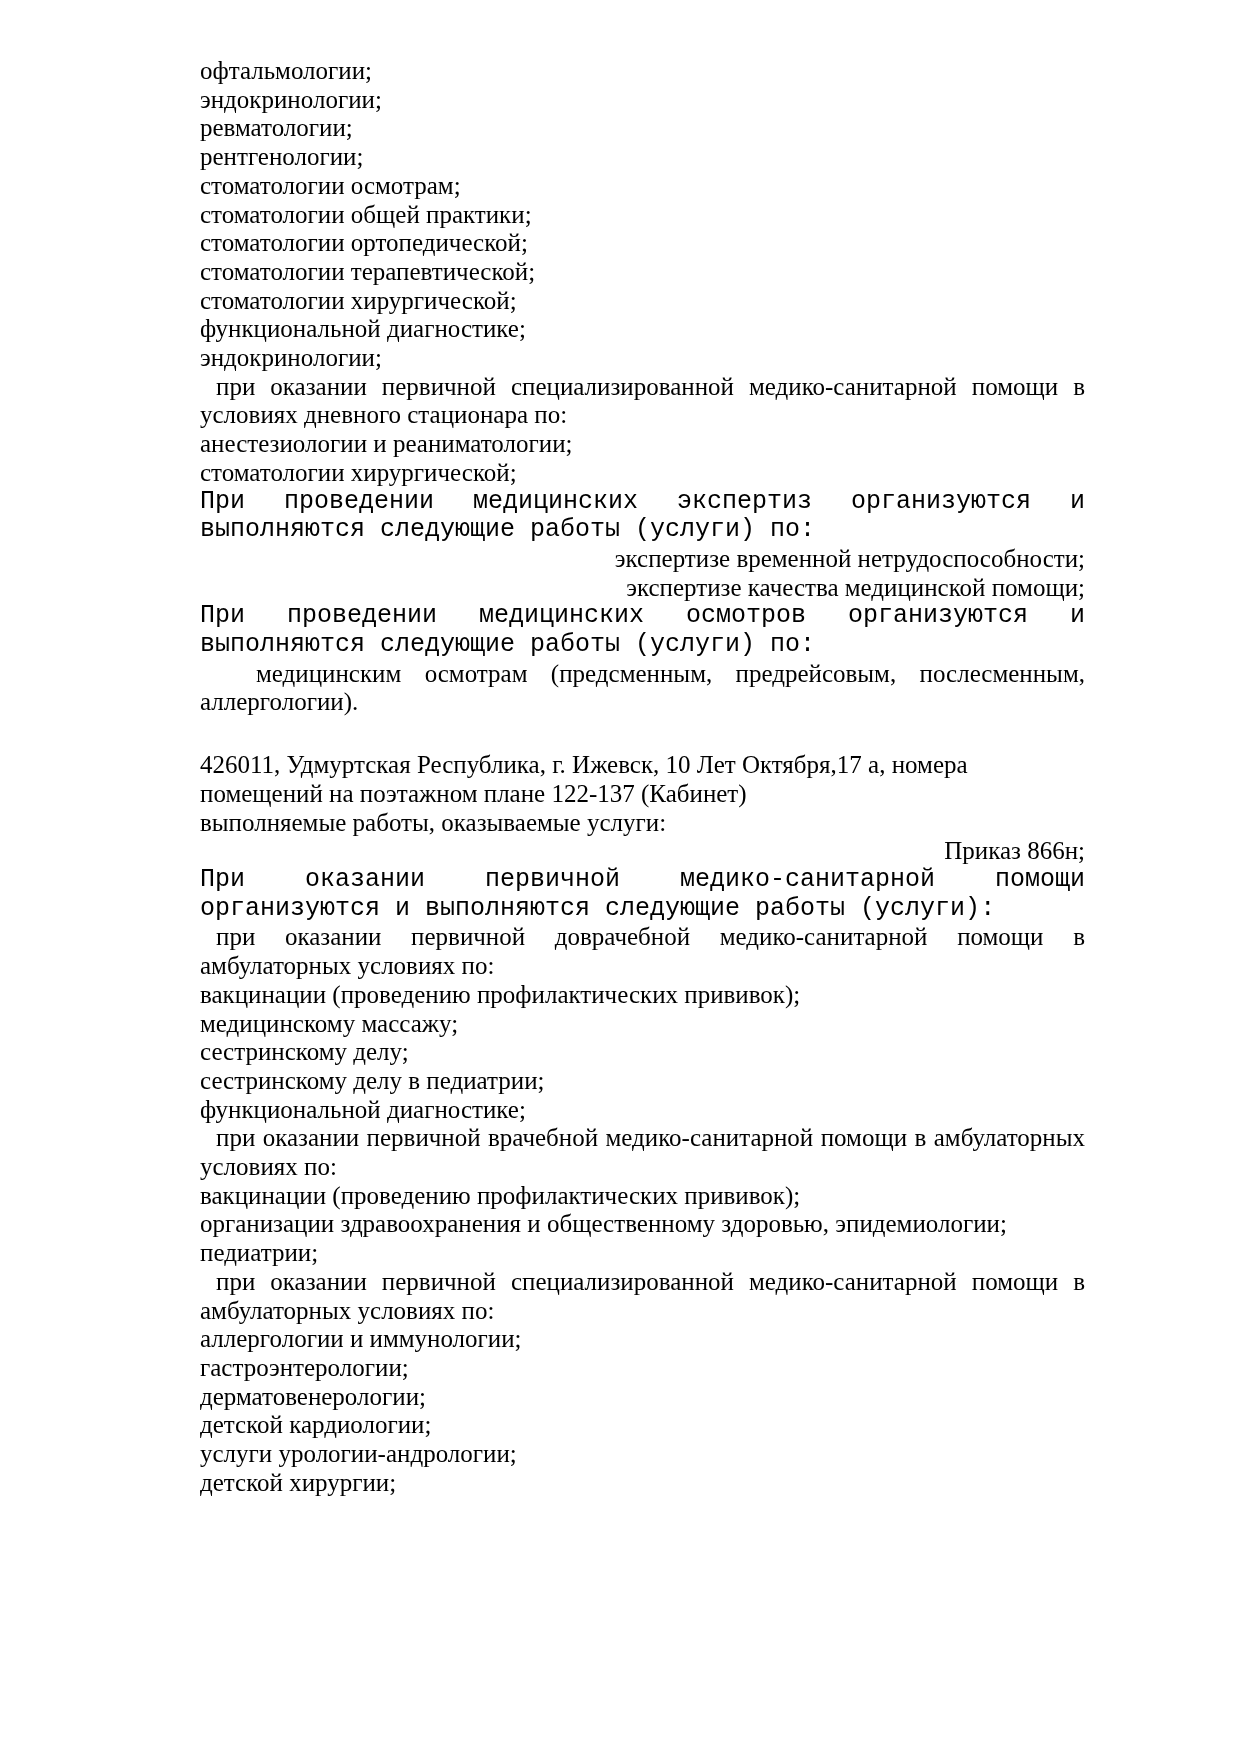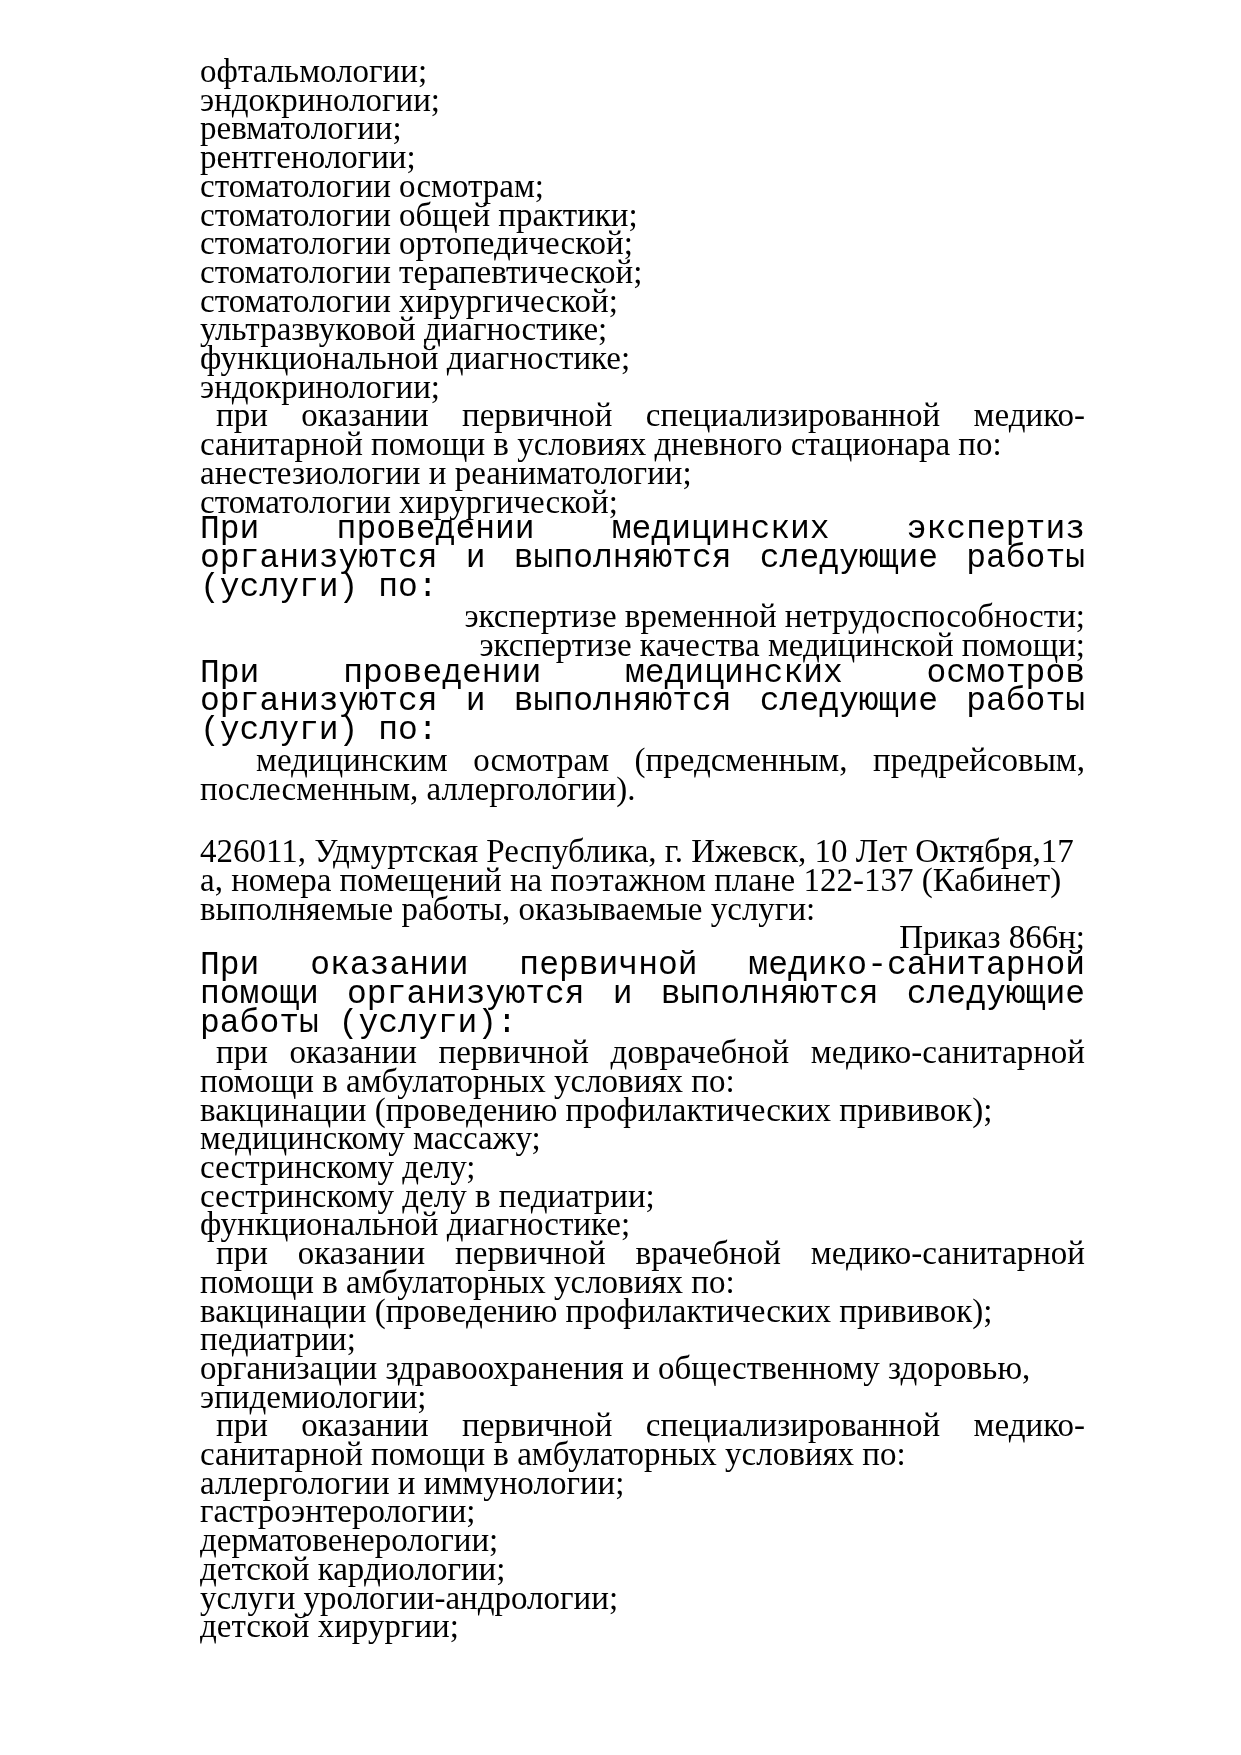--- a/index.html
+++ b/index.html
@@ -12,21 +12,21 @@
     background: #ffffff;
     overflow: hidden;
     position: relative;
   }
   .doc-body {
     position: absolute;
     left: 200px;
     top: 57px;
     width: 885px;
     font-family: "Liberation Serif", "DejaVu Serif", serif;
-    font-size: 33px;
+    font-size: 25px;
     line-height: 28.7px;
     color: #000000;
     word-spacing: normal;
   }
   .doc-body p {
     margin: 0;
     padding: 0;
   }
   
   .p-item  { margin-left: 33px; }
@@ -49,21 +49,20 @@
 <div class="doc-body" id="doc-body">
     <p class="p-item">офтальмологии;</p>
     <p class="p-item">эндокринологии;</p>
     <p class="p-item">ревматологии;</p>
     <p class="p-item">рентгенологии;</p>
     <p class="p-item">стоматологии осмотрам;</p>
     <p class="p-item">стоматологии общей практики;</p>
     <p class="p-item">стоматологии ортопедической;</p>
     <p class="p-item">стоматологии терапевтической;</p>
     <p class="p-item">стоматологии хирургической;</p>
-    <p class="p-item">ультразвуковой диагностике;</p>
     <p class="p-item">функциональной диагностике;</p>
     <p class="p-item">эндокринологии;</p>
     <p class="p-sub">при оказании первичной специализированной медико-санитарной помощи в условиях дневного стационара по:</p>
     <p class="p-item">анестезиологии и реаниматологии;</p>
     <p class="p-item">стоматологии хирургической;</p>
     <p class="p-main">При проведении медицинских экспертиз организуются и выполняются следующие работы (услуги) по:</p>
     <p class="p-exp">экспертизе временной нетрудоспособности;</p>
     <p class="p-exp">экспертизе качества медицинской помощи;</p>
     <p class="p-main">При проведении медицинских осмотров организуются и выполняются следующие работы (услуги) по:</p>
     <p class="p-hang">медицинским осмотрам (предсменным, предрейсовым, послесменным, аллергологии).</p>
@@ -73,22 +72,22 @@
     <p class="p-exp">Приказ 866н;</p>
     <p class="p-main">При оказании первичной медико-санитарной помощи организуются и выполняются следующие работы (услуги):</p>
     <p class="p-sub">при оказании первичной доврачебной медико-санитарной помощи в амбулаторных условиях по:</p>
     <p class="p-item">вакцинации (проведению профилактических прививок);</p>
     <p class="p-item">медицинскому массажу;</p>
     <p class="p-item">сестринскому делу;</p>
     <p class="p-item">сестринскому делу в педиатрии;</p>
     <p class="p-item">функциональной диагностике;</p>
     <p class="p-sub">при оказании первичной врачебной медико-санитарной помощи в амбулаторных условиях по:</p>
     <p class="p-item">вакцинации (проведению профилактических прививок);</p>
+    <p class="p-item">организации здравоохранения и общественному здоровью, эпидемиологии;</p>
     <p class="p-item">педиатрии;</p>
-    <p class="p-item">организации здравоохранения и общественному здоровью, эпидемиологии;</p>
     <p class="p-sub">при оказании первичной специализированной медико-санитарной помощи в амбулаторных условиях по:</p>
     <p class="p-item">аллергологии и иммунологии;</p>
     <p class="p-item">гастроэнтерологии;</p>
     <p class="p-item">дерматовенерологии;</p>
     <p class="p-item">детской кардиологии;</p>
     <p class="p-item">услуги урологии-андрологии;</p>
     <p class="p-item">детской хирургии;</p>
   </div>
 
 </body></html>

